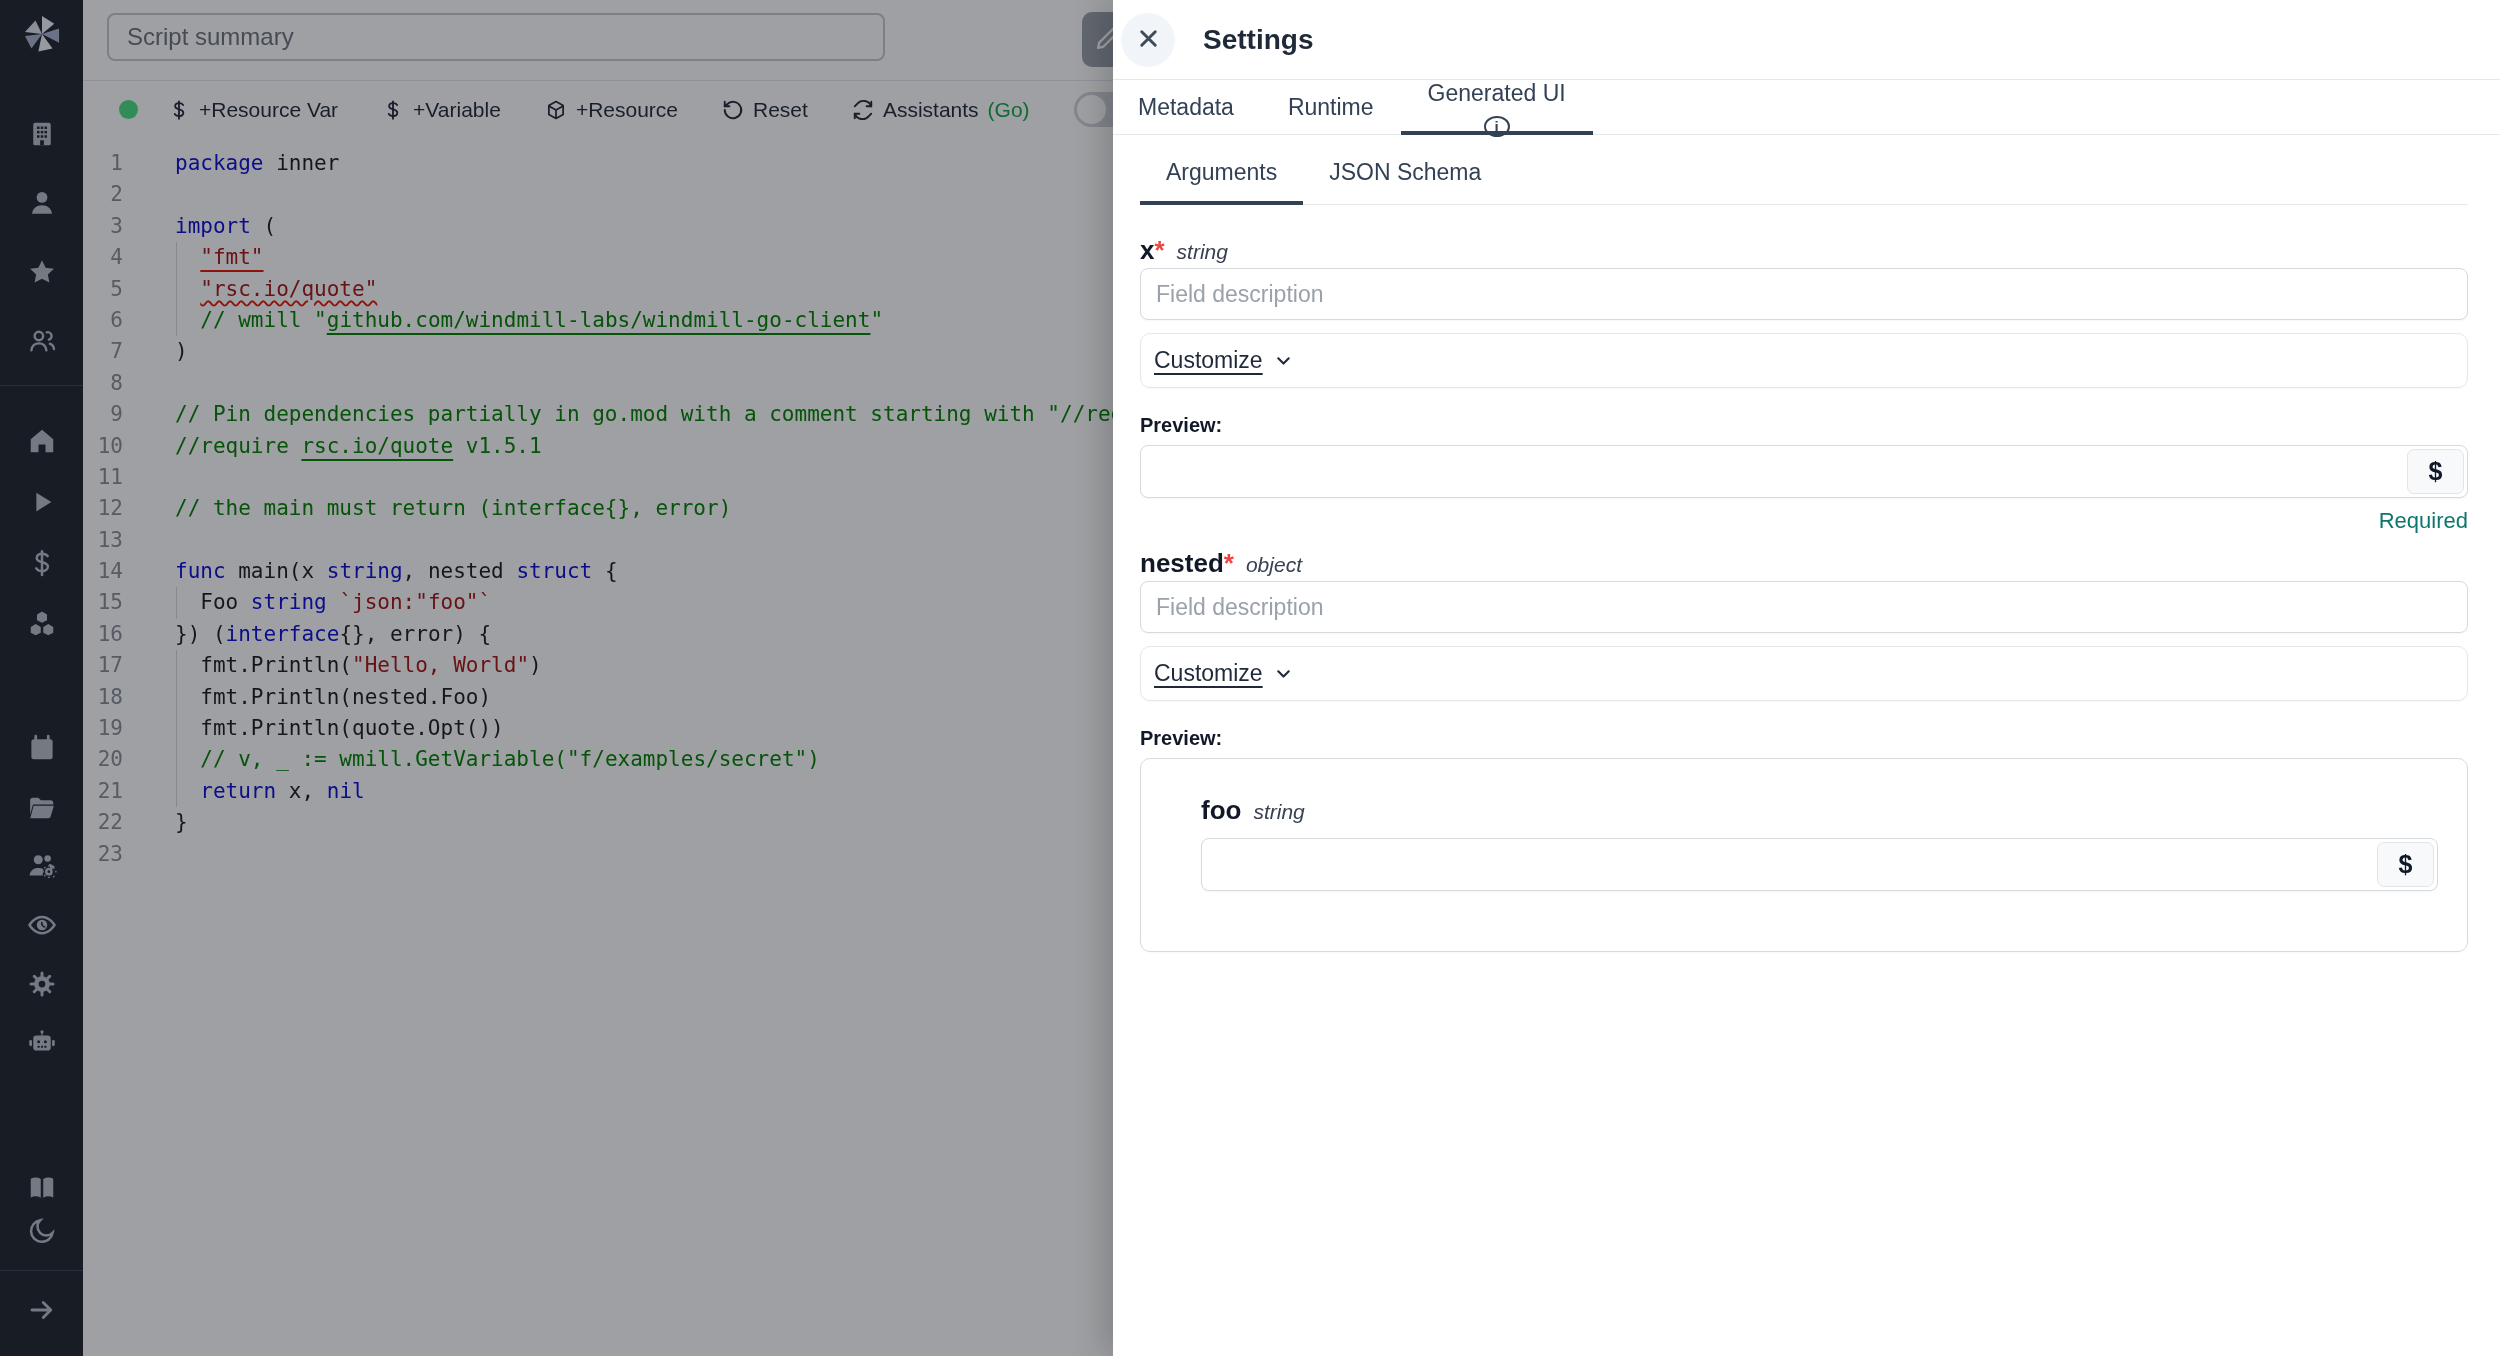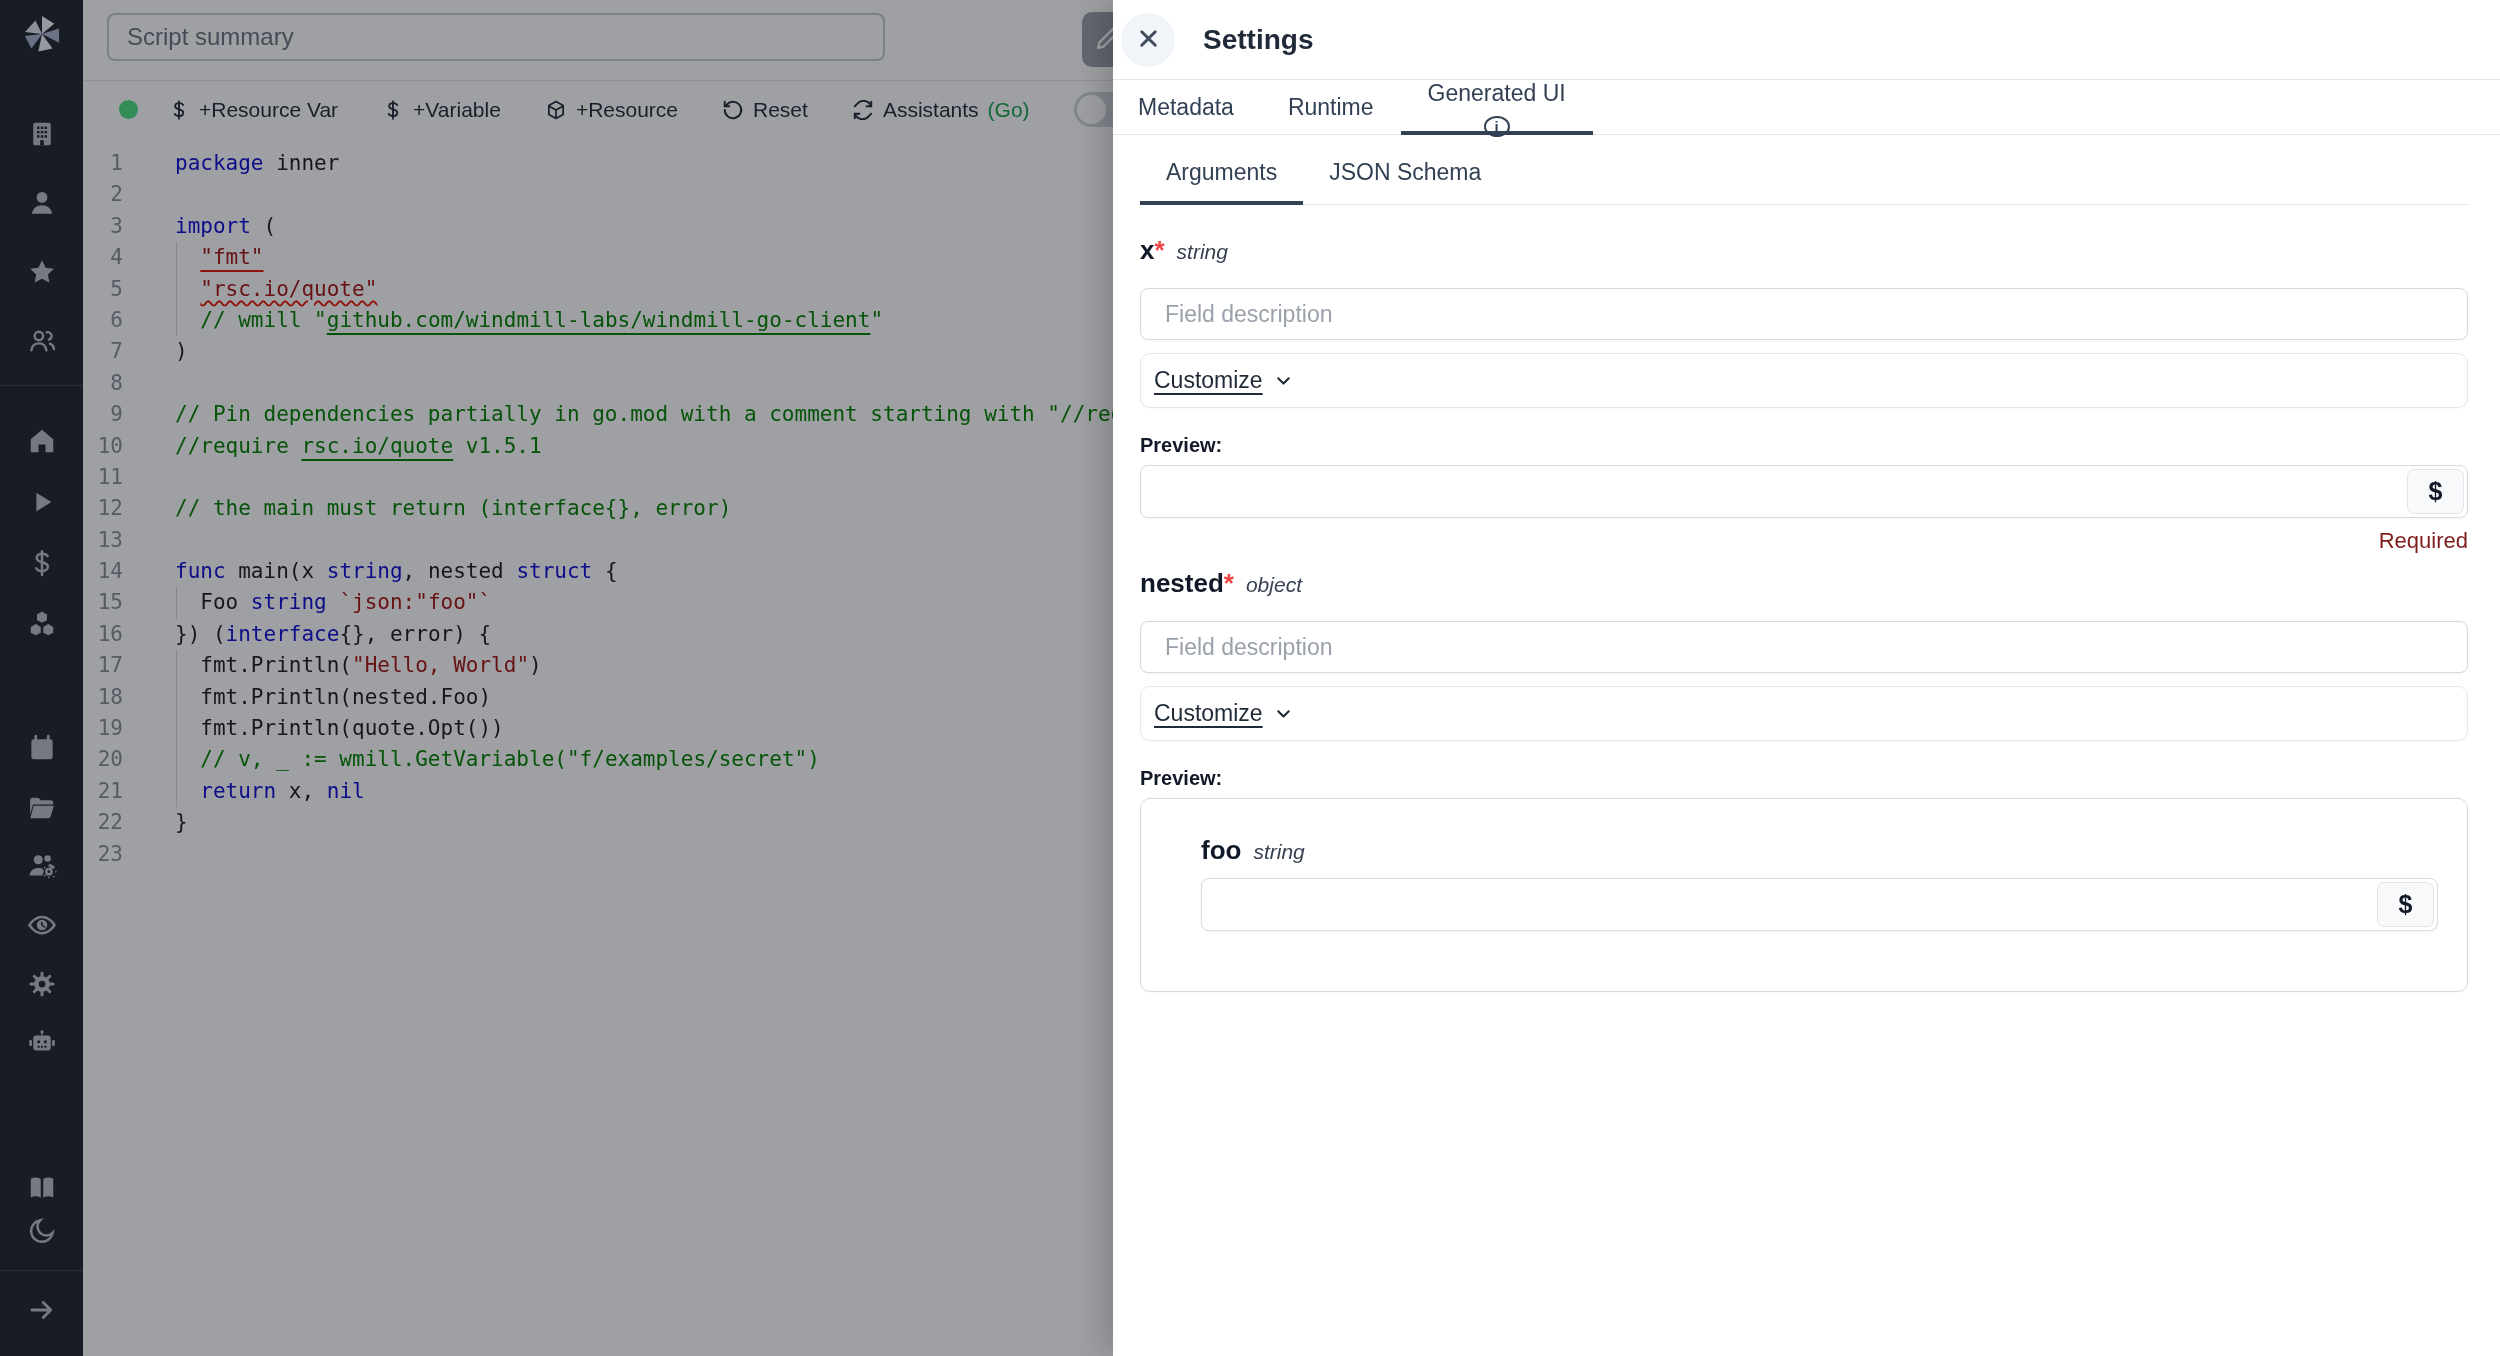--- a/index.html
+++ b/index.html
@@ -92,40 +92,40 @@
           cursor:pointer;font-family:"Liberation Sans",sans-serif;}
   .subtab.active{font-weight:500;}
   .subtab.active::after{content:"";position:absolute;left:0;right:0;bottom:-1px;height:4px;background:#334155;}
 
   .arg-label{margin-top:30px;display:flex;align-items:baseline;}
   .arg-label.second{margin-top:14px;}
   .arg-name{font-size:26px;font-weight:700;color:#111827;}
   .arg-req{font-size:26px;font-weight:700;color:#ef4444;}
   .arg-type{margin-left:12px;font-style:italic;font-size:21px;color:#374151;}
 
-  .desc-input{margin-top:22px;width:100%;height:52px;box-sizing:border-box;border:1px solid #d7dade;
-    border-radius:8px;font-size:23px;padding:0 24px;color:#374151;box-shadow:0 1px 2px rgba(0,0,0,0.04);
+  .desc-input{margin-top:2px;width:100%;height:52px;box-sizing:border-box;border:1px solid #d7dade;
+    border-radius:8px;font-size:23px;padding:0 15px;color:#374151;box-shadow:0 1px 2px rgba(0,0,0,0.04);
     font-family:"Liberation Sans",sans-serif;display:block;}
   .desc-input::placeholder{color:#9aa1ab;}
 
   .customize{margin-top:13px;height:55px;box-sizing:border-box;border:1px solid #e5e7eb;border-radius:10px;
     display:flex;align-items:center;padding-left:13px;gap:10px;box-shadow:0 1px 2px rgba(0,0,0,0.03);cursor:pointer;}
   .customize-link{font-size:23px;color:#1f2937;text-decoration:underline;text-underline-offset:5px;}
   .chev{display:flex;color:#1f2937;}
   .chev svg{width:21px;height:21px;}
 
   .preview-label{margin-top:26px;font-size:20px;font-weight:700;color:#111827;}
   .preview-wrap{margin-top:8px;position:relative;height:53px;box-sizing:border-box;border:1px solid #d7dade;
     border-radius:8px;background:#fff;box-shadow:0 1px 2px rgba(0,0,0,0.04);}
   .preview-field{position:absolute;inset:0;border:none;border-radius:8px;font-size:23px;padding:0 70px 0 18px;
     font-family:"Liberation Sans",sans-serif;color:#374151;background:transparent;width:100%;box-sizing:border-box;}
   .dollar-btn{position:absolute;right:3px;top:3px;bottom:3px;width:57px;border:1px solid #e2e5e9;
     background:#f8f9fa;border-radius:7px;font-size:25px;font-weight:600;color:#111827;cursor:pointer;
     display:flex;align-items:center;justify-content:center;font-family:"Liberation Sans",sans-serif;}
-  .required-msg{margin-top:10px;text-align:right;color:#7f1d1d;font-size:22px;}
+  .required-msg{margin-top:10px;text-align:right;color:#0f766e;font-size:22px;}
 
   .obj-preview{margin-top:8px;border:1px solid #d7dade;border-radius:10px;padding:36px 29px 60px 60px;
                box-shadow:0 1px 2px rgba(0,0,0,0.03);}
   .child-label{display:flex;align-items:baseline;}
   .child-wrap{margin-top:12px;}
 </style>
 </head>
 <body>
 
 <div class="screen">

